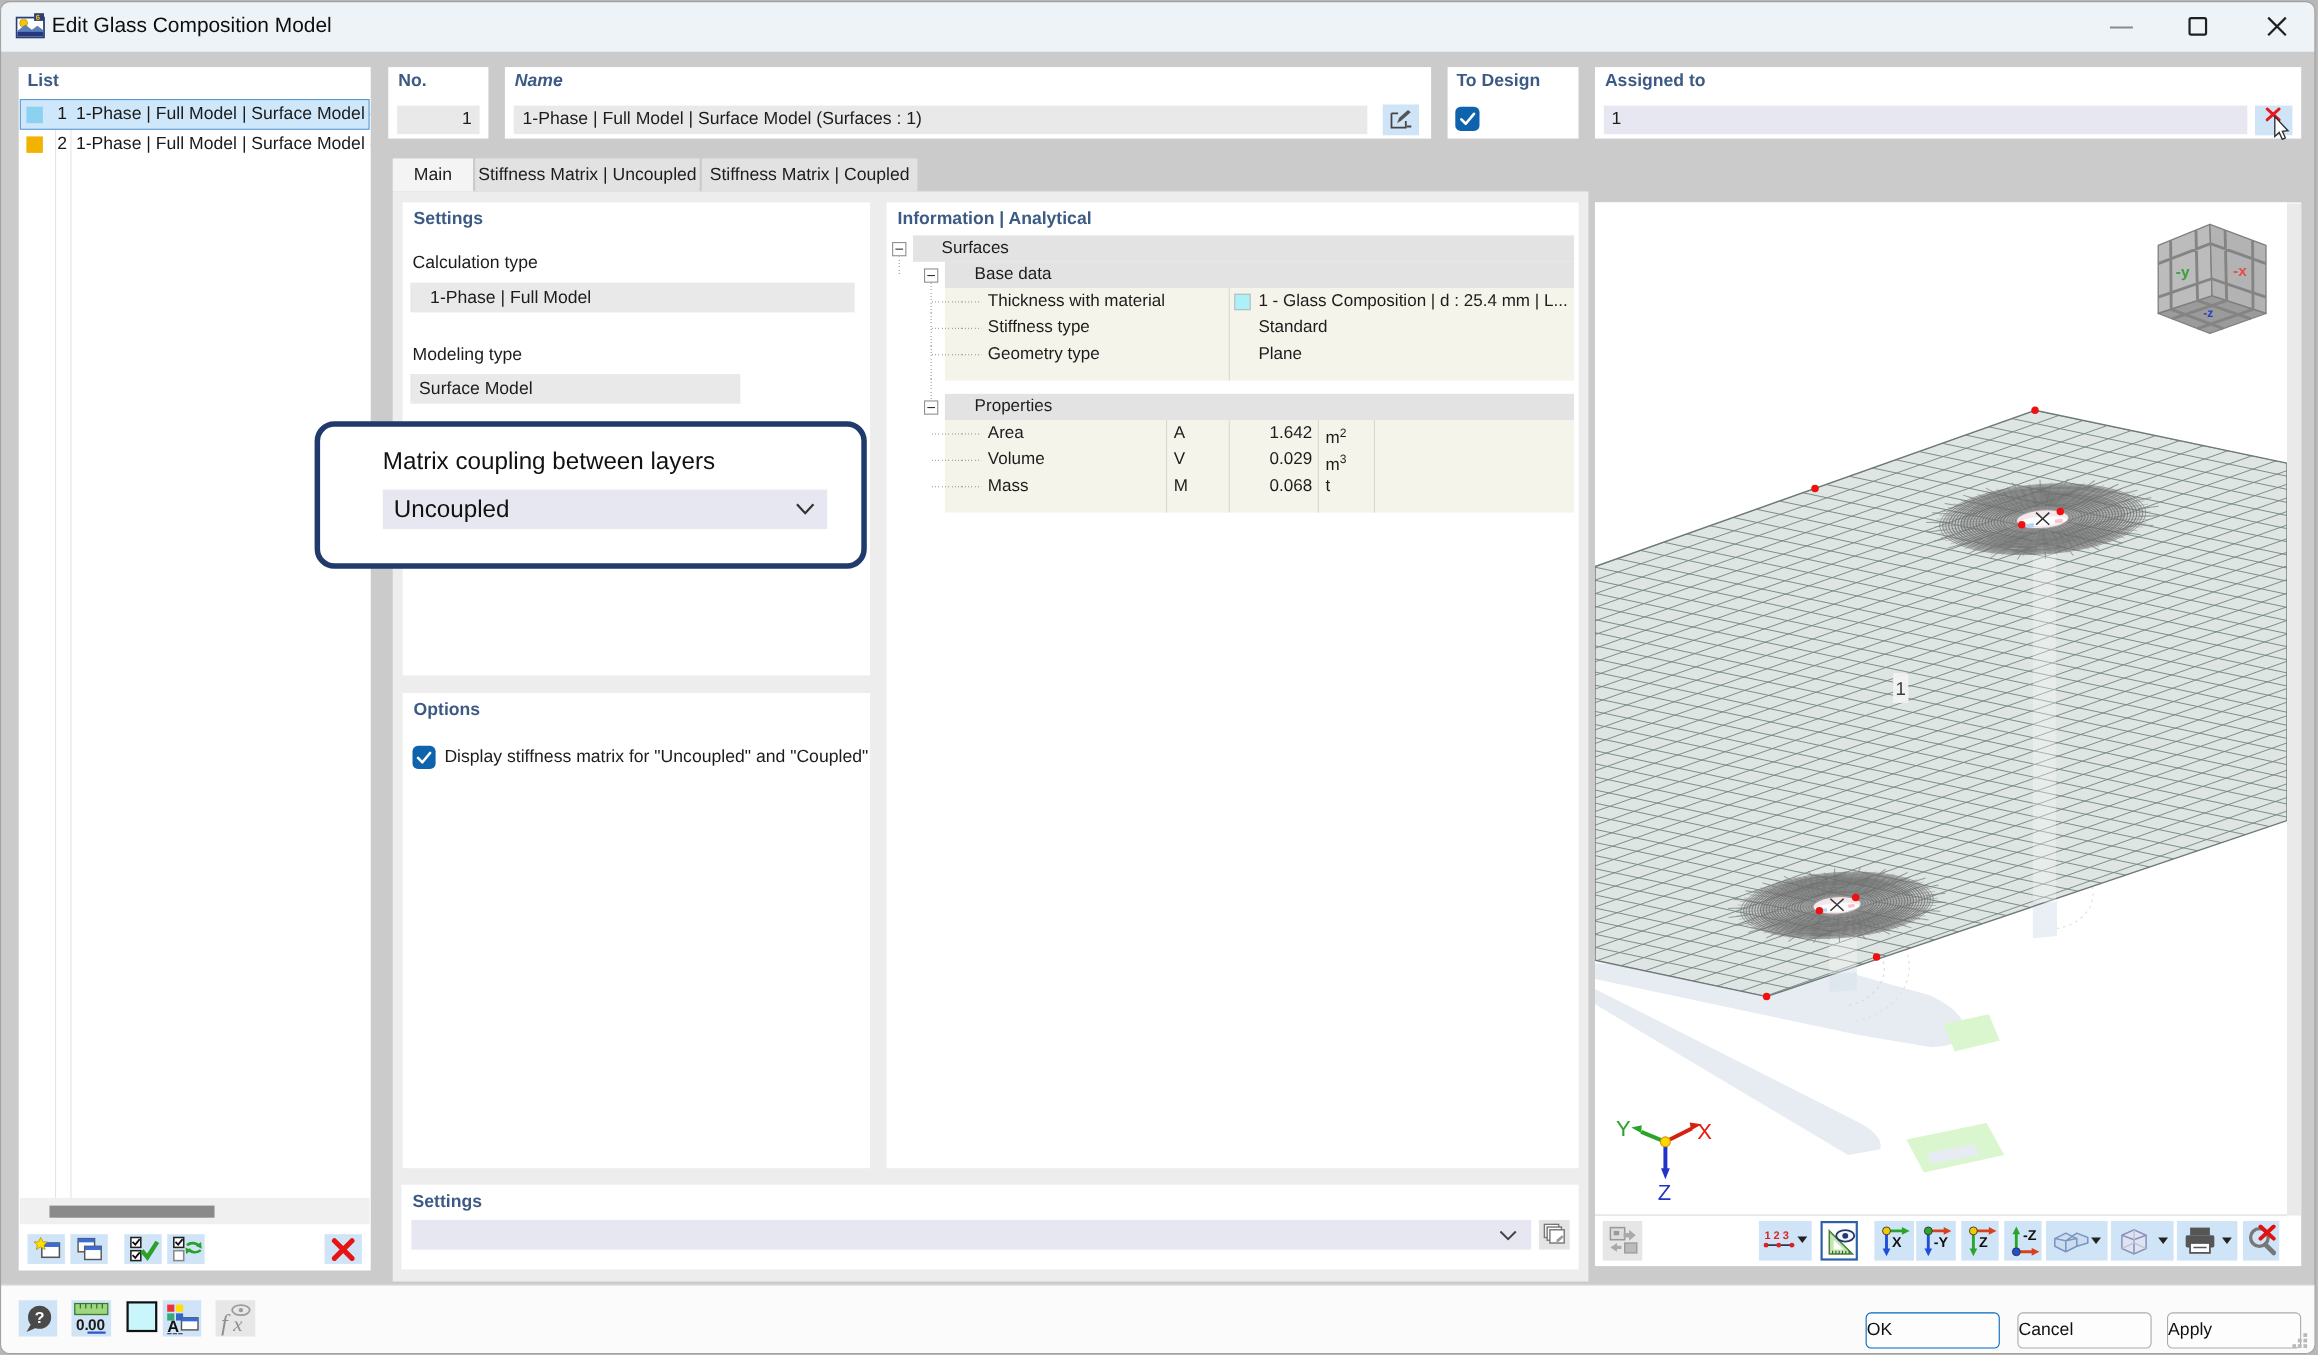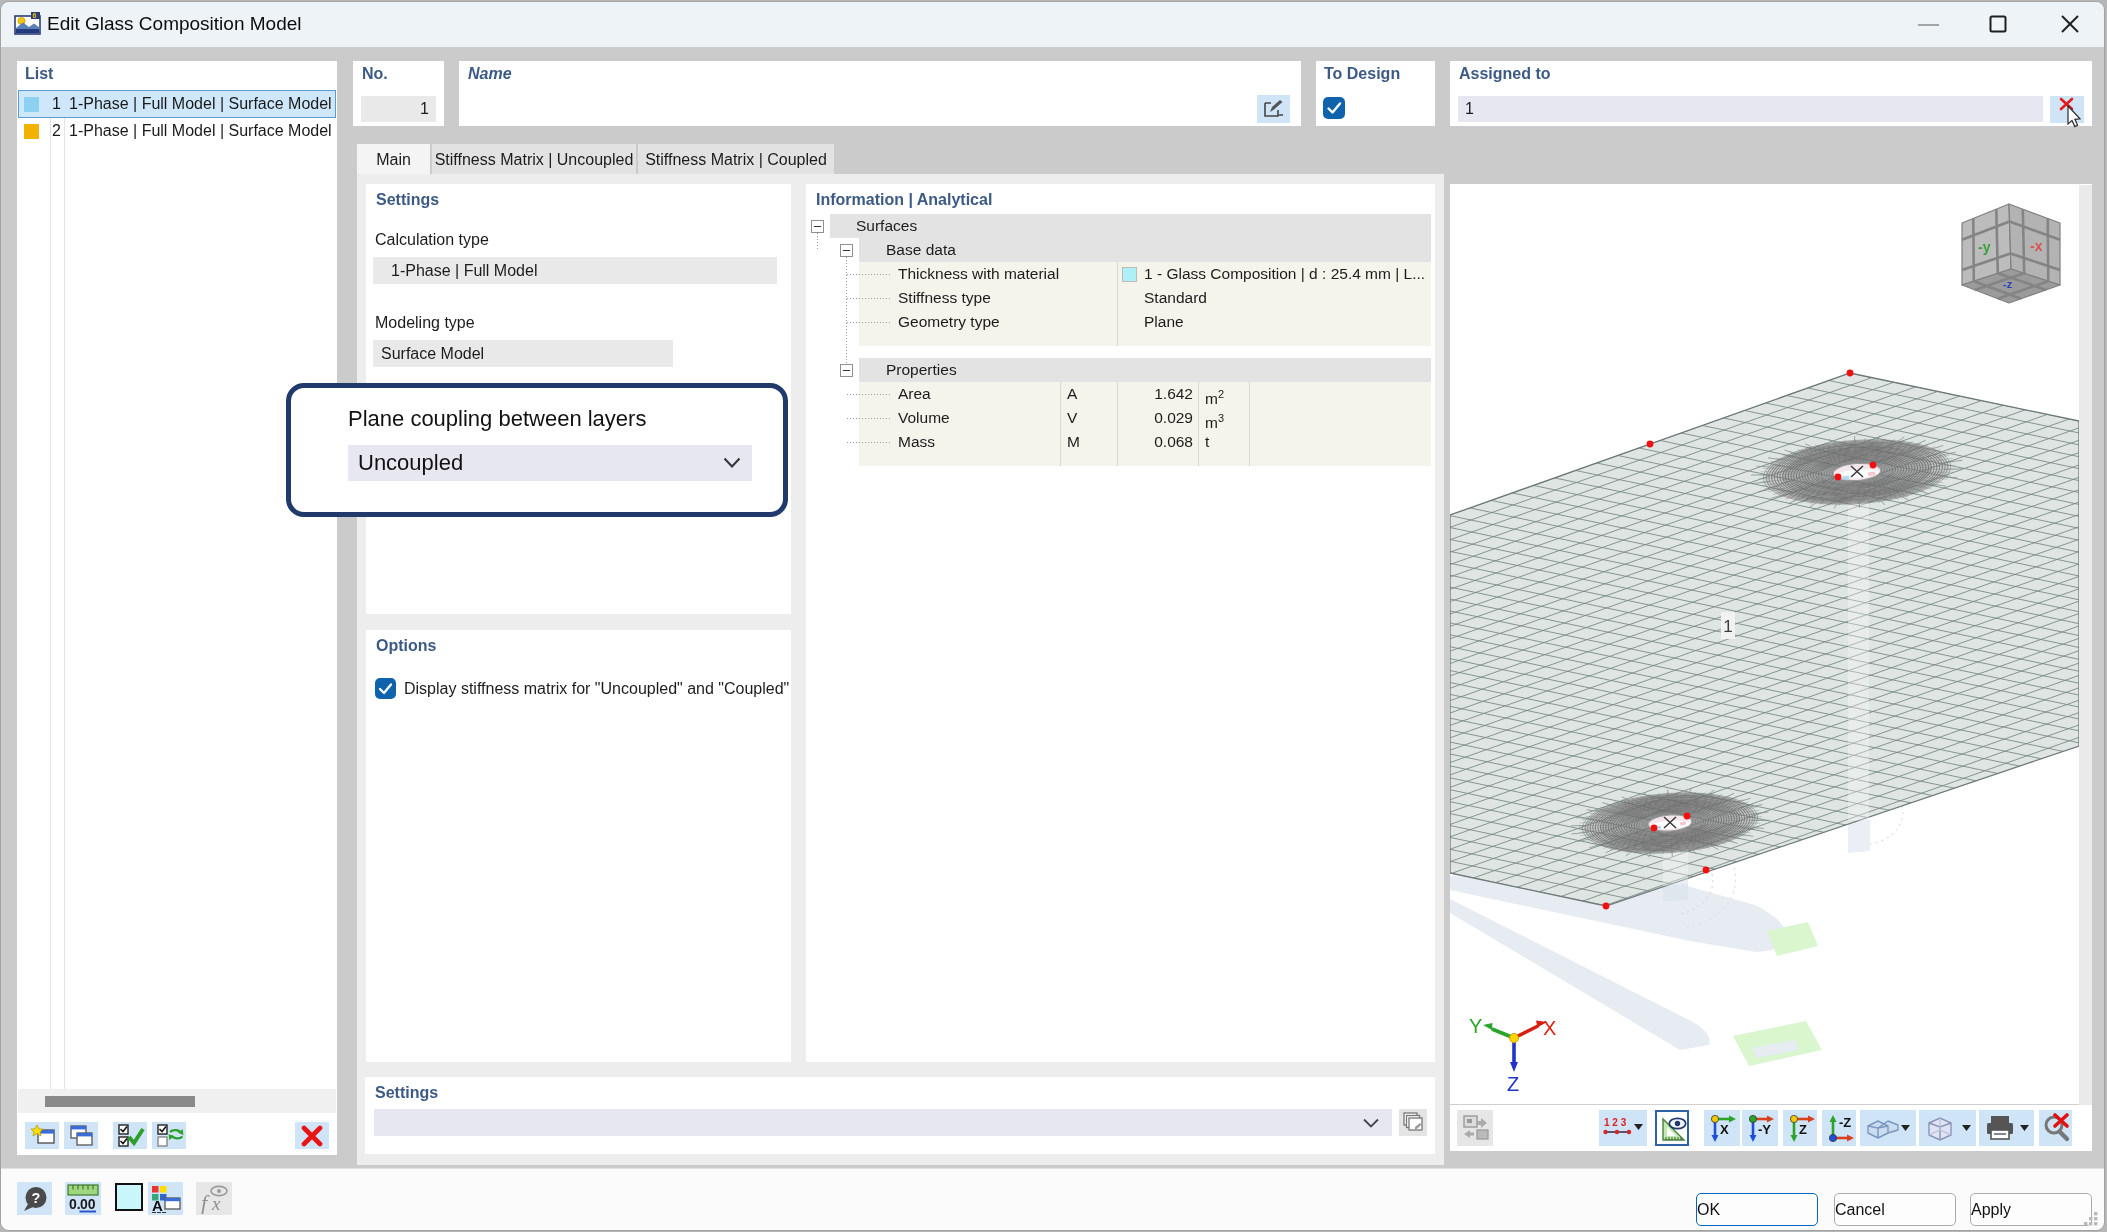--- a/index.html
+++ b/index.html
@@ -90,20 +90,21 @@
       <svg style="position:absolute;left:6px;top:3px" width="22" height="22" viewBox="0 0 22 22">
  <path d="M3 3 L19 19 M19 3 L3 19" stroke="#e81313" stroke-width="4.6" stroke-linecap="round"></path>
 </svg>
     </div>
 <div class="panel" style="left:352px;top:59px;width:91px;height:65px;"></div>
 <div class="hdr" style="left:361px;top:63px;">No.</div>
 <div class="fieldg" style="left:360px;top:94px;width:75px;height:26px;line-height:26px;text-align:right;padding-right:7px;box-sizing:border-box;">1</div>
 
 <div class="panel" style="left:458px;top:59px;width:842px;height:65px;"></div>
 <div class="hdr" style="left:467px;top:63px;font-style:italic;">Name</div>
+<div class="fieldg" style="left:466px;top:94px;width:776px;height:26px;line-height:26px;padding-left:8px;box-sizing:border-box;">1-Phase | Full Model | Surface Model (Surfaces : 1)</div>
 <div class="bbtn" style="left:1256px;top:93px;width:33px;height:28px;">
 <svg style="position:absolute;left:6px;top:4px" width="21" height="20" viewBox="0 0 21 20">
  <path d="M2 4 L8 4 M2 4 L2 17 L15 17 L15 11" stroke="#444" stroke-width="1.6" fill="none"></path>
  <path d="M7 13 L9 8 L17 1 L19.5 3 L11 10.5 Z" fill="#555"></path>
  <path d="M16 16 l4 0" stroke="#444" stroke-width="1.6"></path>
 </svg>
     </div>
 
 <div class="panel" style="left:1315px;top:59px;width:119px;height:65px;"></div>
 <div class="hdr" style="left:1323px;top:63px;">To Design</div>
@@ -128,21 +129,21 @@
 <div class="tab" style="left:637px;width:196px;background:#e2e2e2;">Stiffness Matrix | Coupled</div>
 
 <div class="panel" style="left:365px;top:182px;width:425px;height:430px;"></div>
 <div class="hdr" style="left:375px;top:189px;">Settings</div>
 <div class="lbl" style="left:374px;top:229px;">Calculation type</div>
 <div class="fieldg" style="left:372px;top:255px;width:404px;height:27px;line-height:27px;padding-left:18px;box-sizing:border-box;">1-Phase | Full Model</div>
 <div class="lbl" style="left:374px;top:312px;">Modeling type</div>
 <div class="fieldg" style="left:372px;top:338px;width:300px;height:27px;line-height:27px;padding-left:8px;box-sizing:border-box;">Surface Model</div>
 
 <div class="abs" style="left:285px;top:381px;width:502px;height:134px;background:#fff;border:5px solid #1f3a6b;border-radius:18px;box-sizing:border-box;"></div>
-<div class="abs" style="left:347px;top:404px;font-size:22px;color:#111;white-space:nowrap;">Plane coupling between layers</div>
+<div class="abs" style="left:347px;top:404px;font-size:22px;color:#111;white-space:nowrap;">Matrix coupling between layers</div>
 <div class="abs" style="left:347px;top:443px;width:404px;height:36px;background:#e7e7f2;"></div>
 <div class="abs" style="left:357px;top:443px;height:36px;line-height:36px;font-size:22px;color:#111;">Uncoupled</div>
 <svg class="abs" style="left:722px;top:455px" width="18" height="12" viewBox="0 0 18 12">
       <path d="M1.5 1.5 L9 9.5 L16.5 1.5" stroke="#333" stroke-width="2" fill="none"></path>
     </svg>
 
 <div class="panel" style="left:365px;top:628px;width:425px;height:432px;"></div>
 <div class="hdr" style="left:375px;top:635px;">Options</div>
 <div class="abs" style="left:374px;top:676px;width:21px;height:21px;background:#0f63ac;border-radius:5px;">
 <svg width="21" height="21" viewBox="0 0 21 21">

